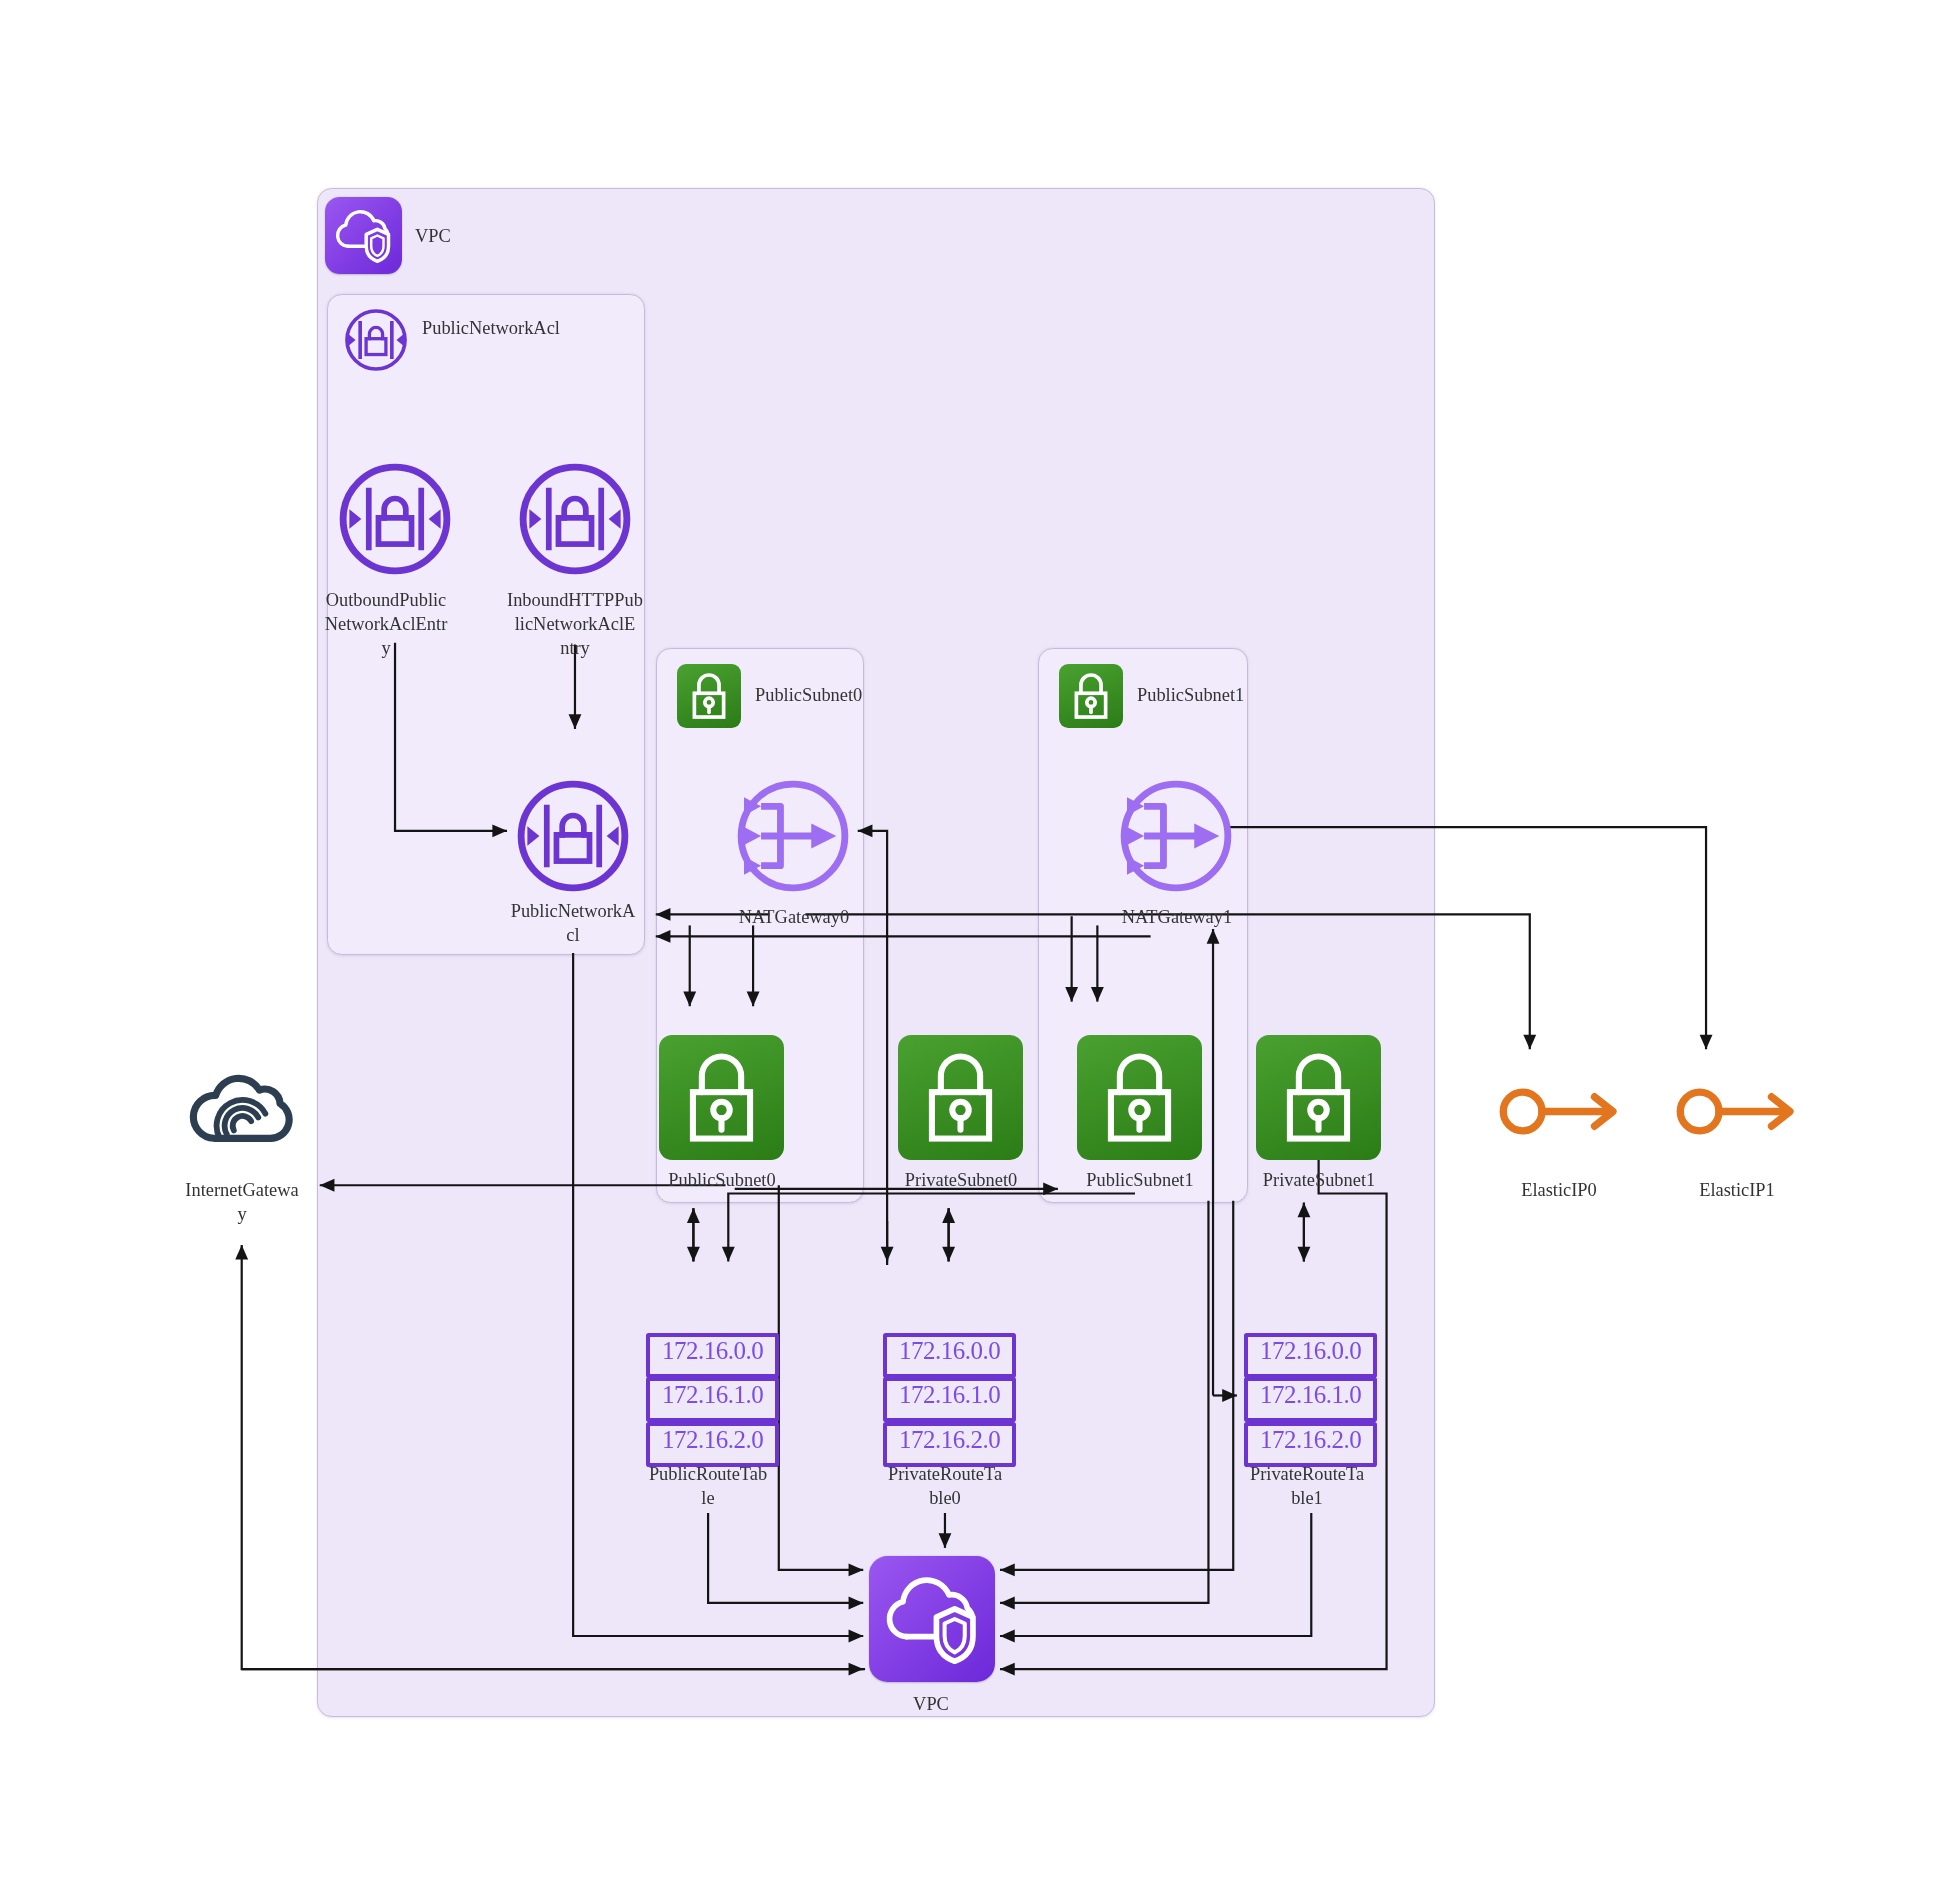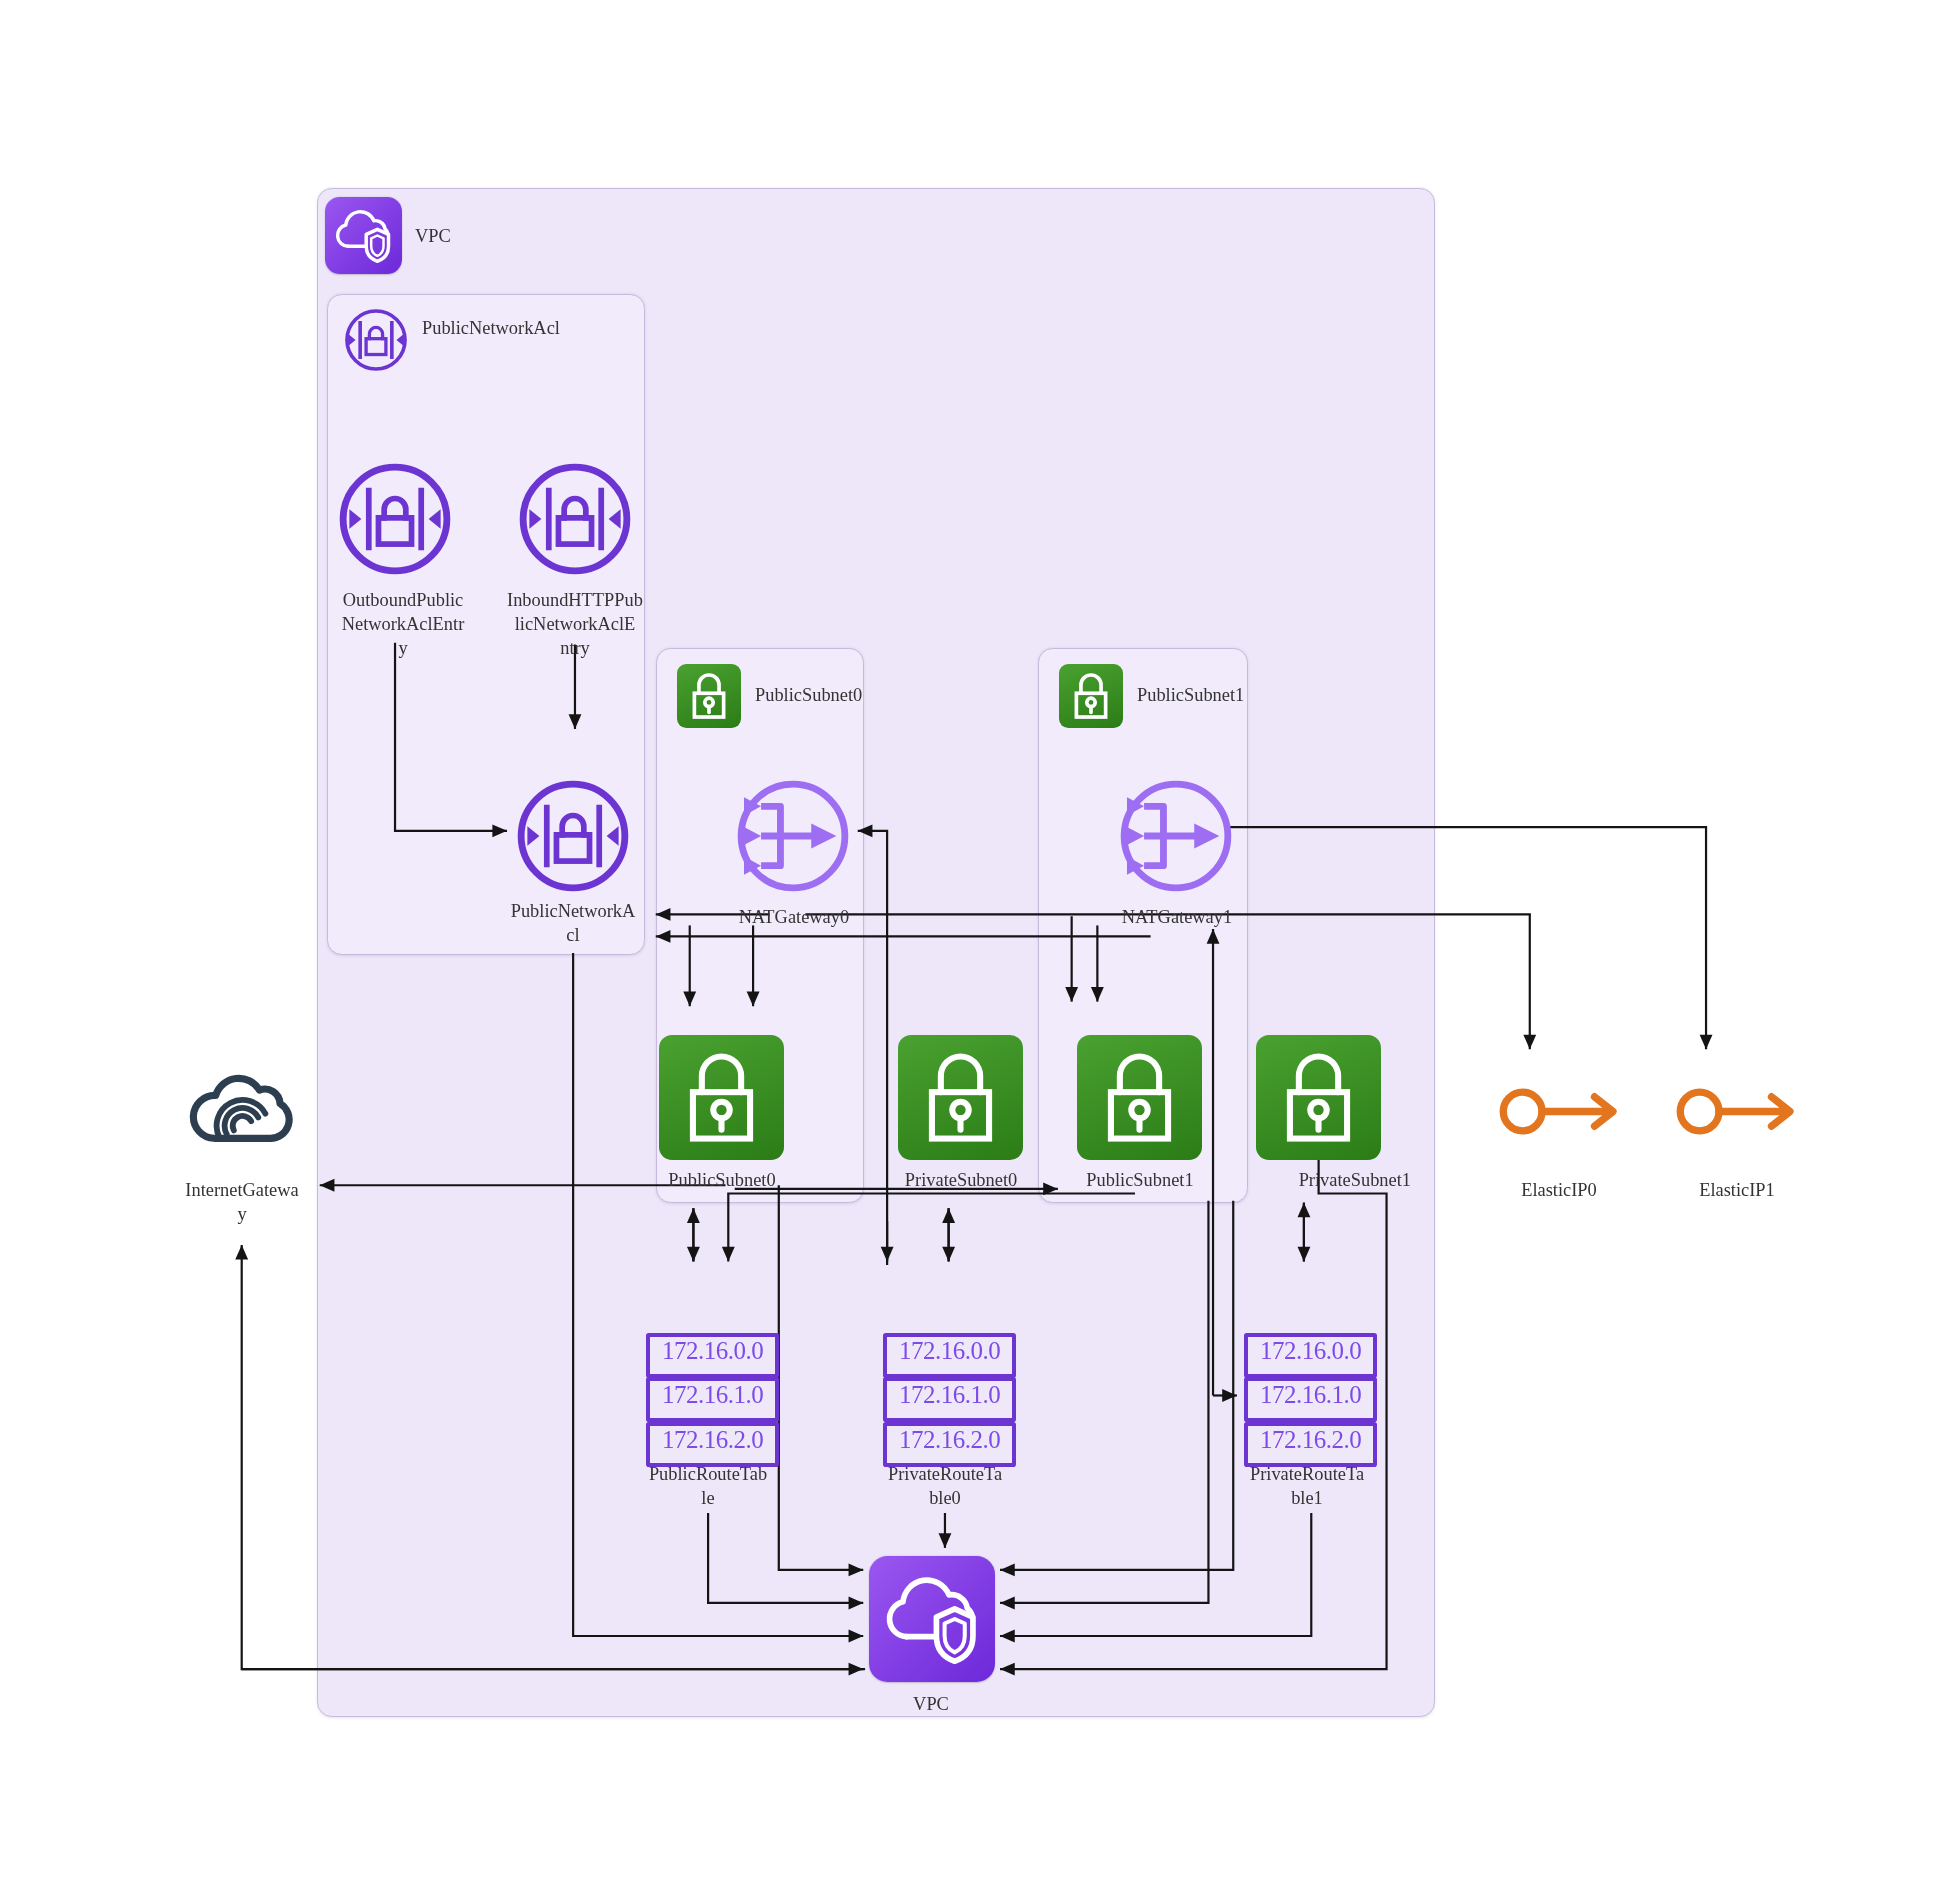--- a/index.html
+++ b/index.html
@@ -100,21 +100,21 @@
   <svg class="icon zt" style="left:338px;top:462px;" width="114" height="114" viewBox="-50 -50 100 100">
     <circle r="45.5" fill="none" stroke="#6c35d2" stroke-width="6"></circle>
     <g stroke="#6c35d2" stroke-width="5" fill="none" stroke-linecap="square">
       <path d="M-23,-25 V25 M23,-25 V25"></path>
       <path d="M-9.5,-1 v-7.5 a9.5,9.5 0 0 1 19,0 v7.5"></path>
       <rect x="-14.5" y="-1" width="29" height="23"></rect>
     </g>
     <path d="M-40,-8.5 L-29.5,0 L-40,8.5 Z" fill="#6c35d2"></path>
     <path d="M40,-8.5 L29.5,0 L40,8.5 Z" fill="#6c35d2"></path>
   </svg>
-  <div class="lbl zt" style="left:311px;top:588px;width:184px;">
+  <div class="lbl zt" style="left:294px;top:588px;width:184px;">
     <div>OutboundPublic</div>
     <div>NetworkAclEntr</div>
     <div>y</div>
   </div>
 
   <svg class="icon zt" style="left:518px;top:462px;" width="114" height="114" viewBox="-50 -50 100 100">
     <circle r="45.5" fill="none" stroke="#6c35d2" stroke-width="6"></circle>
     <g stroke="#6c35d2" stroke-width="5" fill="none" stroke-linecap="square">
       <path d="M-23,-25 V25 M23,-25 V25"></path>
       <path d="M-9.5,-1 v-7.5 a9.5,9.5 0 0 1 19,0 v7.5"></path>
@@ -237,21 +237,21 @@
   <div class="greenbox zt" style="left:1256px;top:1035px;width:125px;height:125px;">
     <svg width="125" height="125" viewBox="-35 -35 70 70">
       <g fill="none" stroke="#ffffff" stroke-width="3.4" stroke-linecap="round">
         <path d="M-11,-3 v-9 a11,11 0 0 1 22,0 v9"></path>
         <rect x="-16" y="-3" width="32" height="26" fill="none"></rect>
         <circle cx="0" cy="7" r="4.6"></circle>
         <path d="M0,11.5 V18"></path>
       </g>
     </svg>
   </div>
-  <div class="lbl zt" style="left:1227px;top:1168px;width:184px;text-align:right;">PrivateSubnet1</div>
+  <div class="lbl zt" style="left:1227px;top:1168px;width:184px;">PrivateSubnet1</div>
 
   <div class="routebox zt" style="left:646px;top:1333px;">
       <span>172.16.0.0</span>
     </div>
   <div class="routebox zt" style="left:646px;top:1377px;">
       <span>172.16.1.0</span>
     </div>
   <div class="routebox zt" style="left:646px;top:1422px;">
       <span>172.16.2.0</span>
     </div>

